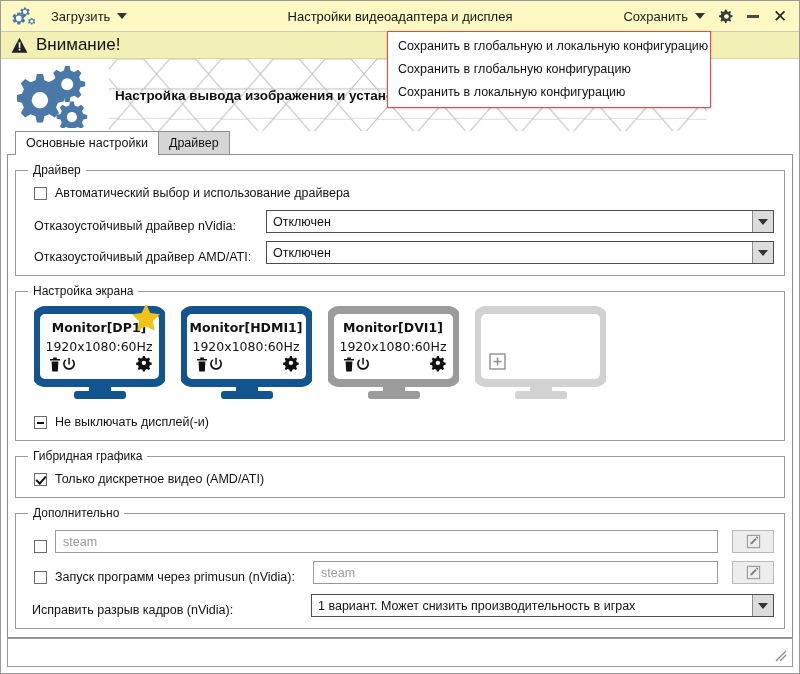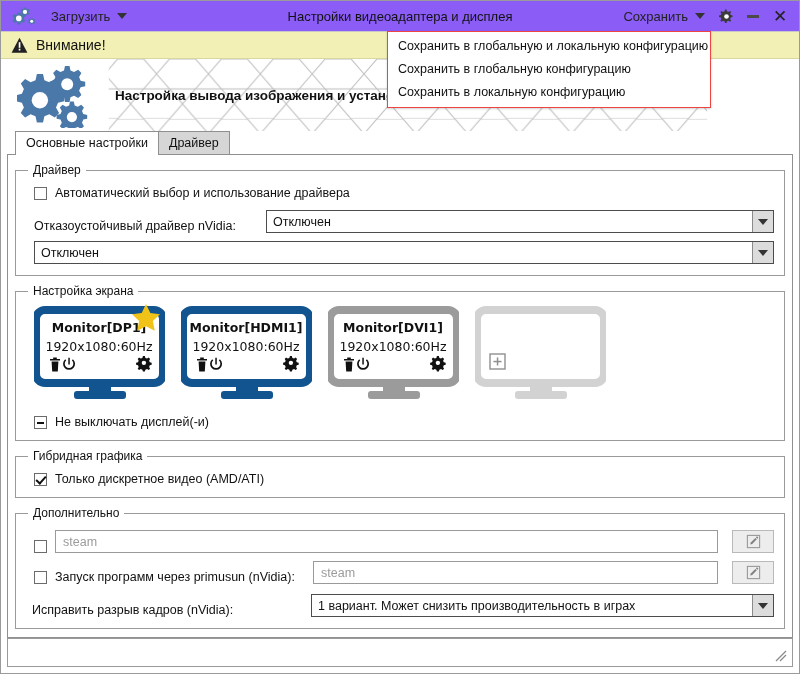--- a/index.html
+++ b/index.html
@@ -16,21 +16,21 @@
     border: 1px solid #9a9a9a;
     overflow: hidden;
     font-size: 12px;
     color: #1a1a1a;
   }
 
   
   .titlebar {
     position: relative;
     height: 31px;
-    background: #8b5cf6;
+    background: #fef9c3;
     border-bottom: 1px solid #c8c8c8;
     display: flex;
     align-items: center;
     padding: 0 6px;
   }
   .app-logo { width: 26px; height: 24px; margin: 0 8px 0 4px; flex: 0 0 auto; }
   .tb-btn {
     display: inline-flex; align-items: center; gap: 7px;
     font-size: 13px; color: #222; padding: 3px 6px; cursor: default;
     white-space: nowrap;
@@ -81,21 +81,21 @@
   }
 
   
   .warnbar {
     height: 27px;
     background: #f3f0b5;
     border-bottom: 1px solid #d9d6a0;
     display: flex; align-items: center;
     padding-left: 10px; gap: 8px;
   }
-  .warnbar .wtext { font-size: 14px; color: #111; }
+  .warnbar .wtext { font-size: 17px; color: #111; }
 
   
   .banner {
     position: relative;
     height: 72px;
     background: #ffffff;
     overflow: hidden;
     display: flex; align-items: center;
   }
   .banner .hexbg {
@@ -345,20 +345,21 @@
         <span class="lbl" style="width:232px;">Отказоустойчивый драйвер nVidia:</span>
         <div class="combo" style="flex:1 1 auto;">
           <span class="cval">Отключен</span>
           <span class="cbtn">
               <i class="dn"></i>
             </span>
         </div>
       </div>
 
       <div class="row" style="margin:0 0 2px 8px;">
+        <span class="lbl" style="width:232px;">Отказоустойчивый драйвер AMD/ATI:</span>
         <div class="combo" style="flex:1 1 auto;">
           <span class="cval">Отключен</span>
           <span class="cbtn">
               <i class="dn"></i>
             </span>
         </div>
       </div>
     </fieldset>
 
     <fieldset class="grp">

